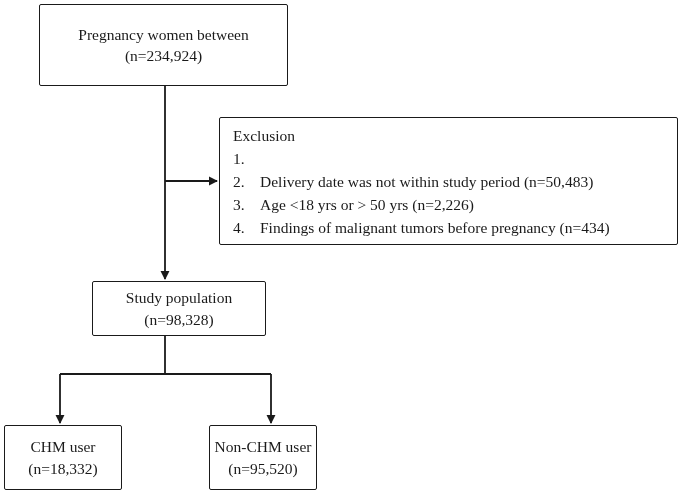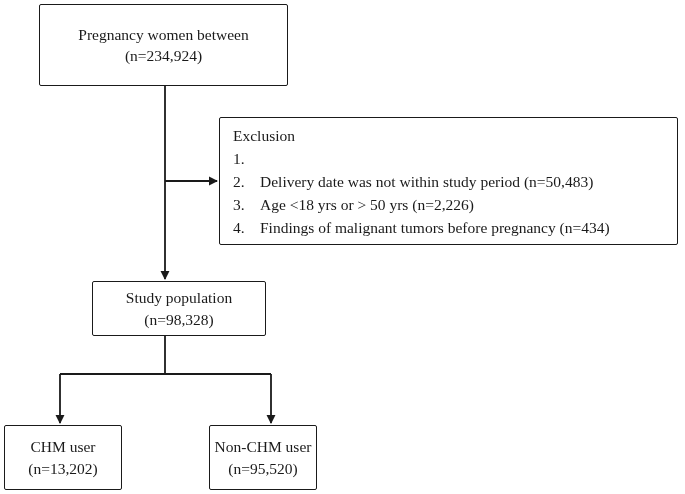--- a/index.html
+++ b/index.html
@@ -155,21 +155,21 @@
     </ul>
   </div>
 
   <div class="node centered" id="node-study">
     <div class="node-line">Study population</div>
     <div class="node-line">(n=98,328)</div>
   </div>
 
   <div class="node centered" id="node-chm">
     <div class="node-line">CHM user</div>
-    <div class="node-line">(n=13,202)</div>
+    <div class="node-line">(n=18,332)</div>
   </div>
 
   <div class="node centered" id="node-nonchm">
     <div class="node-line">Non-CHM user</div>
     <div class="node-line">(n=95,520)</div>
   </div>
 
 </div>
 
 </body></html>

